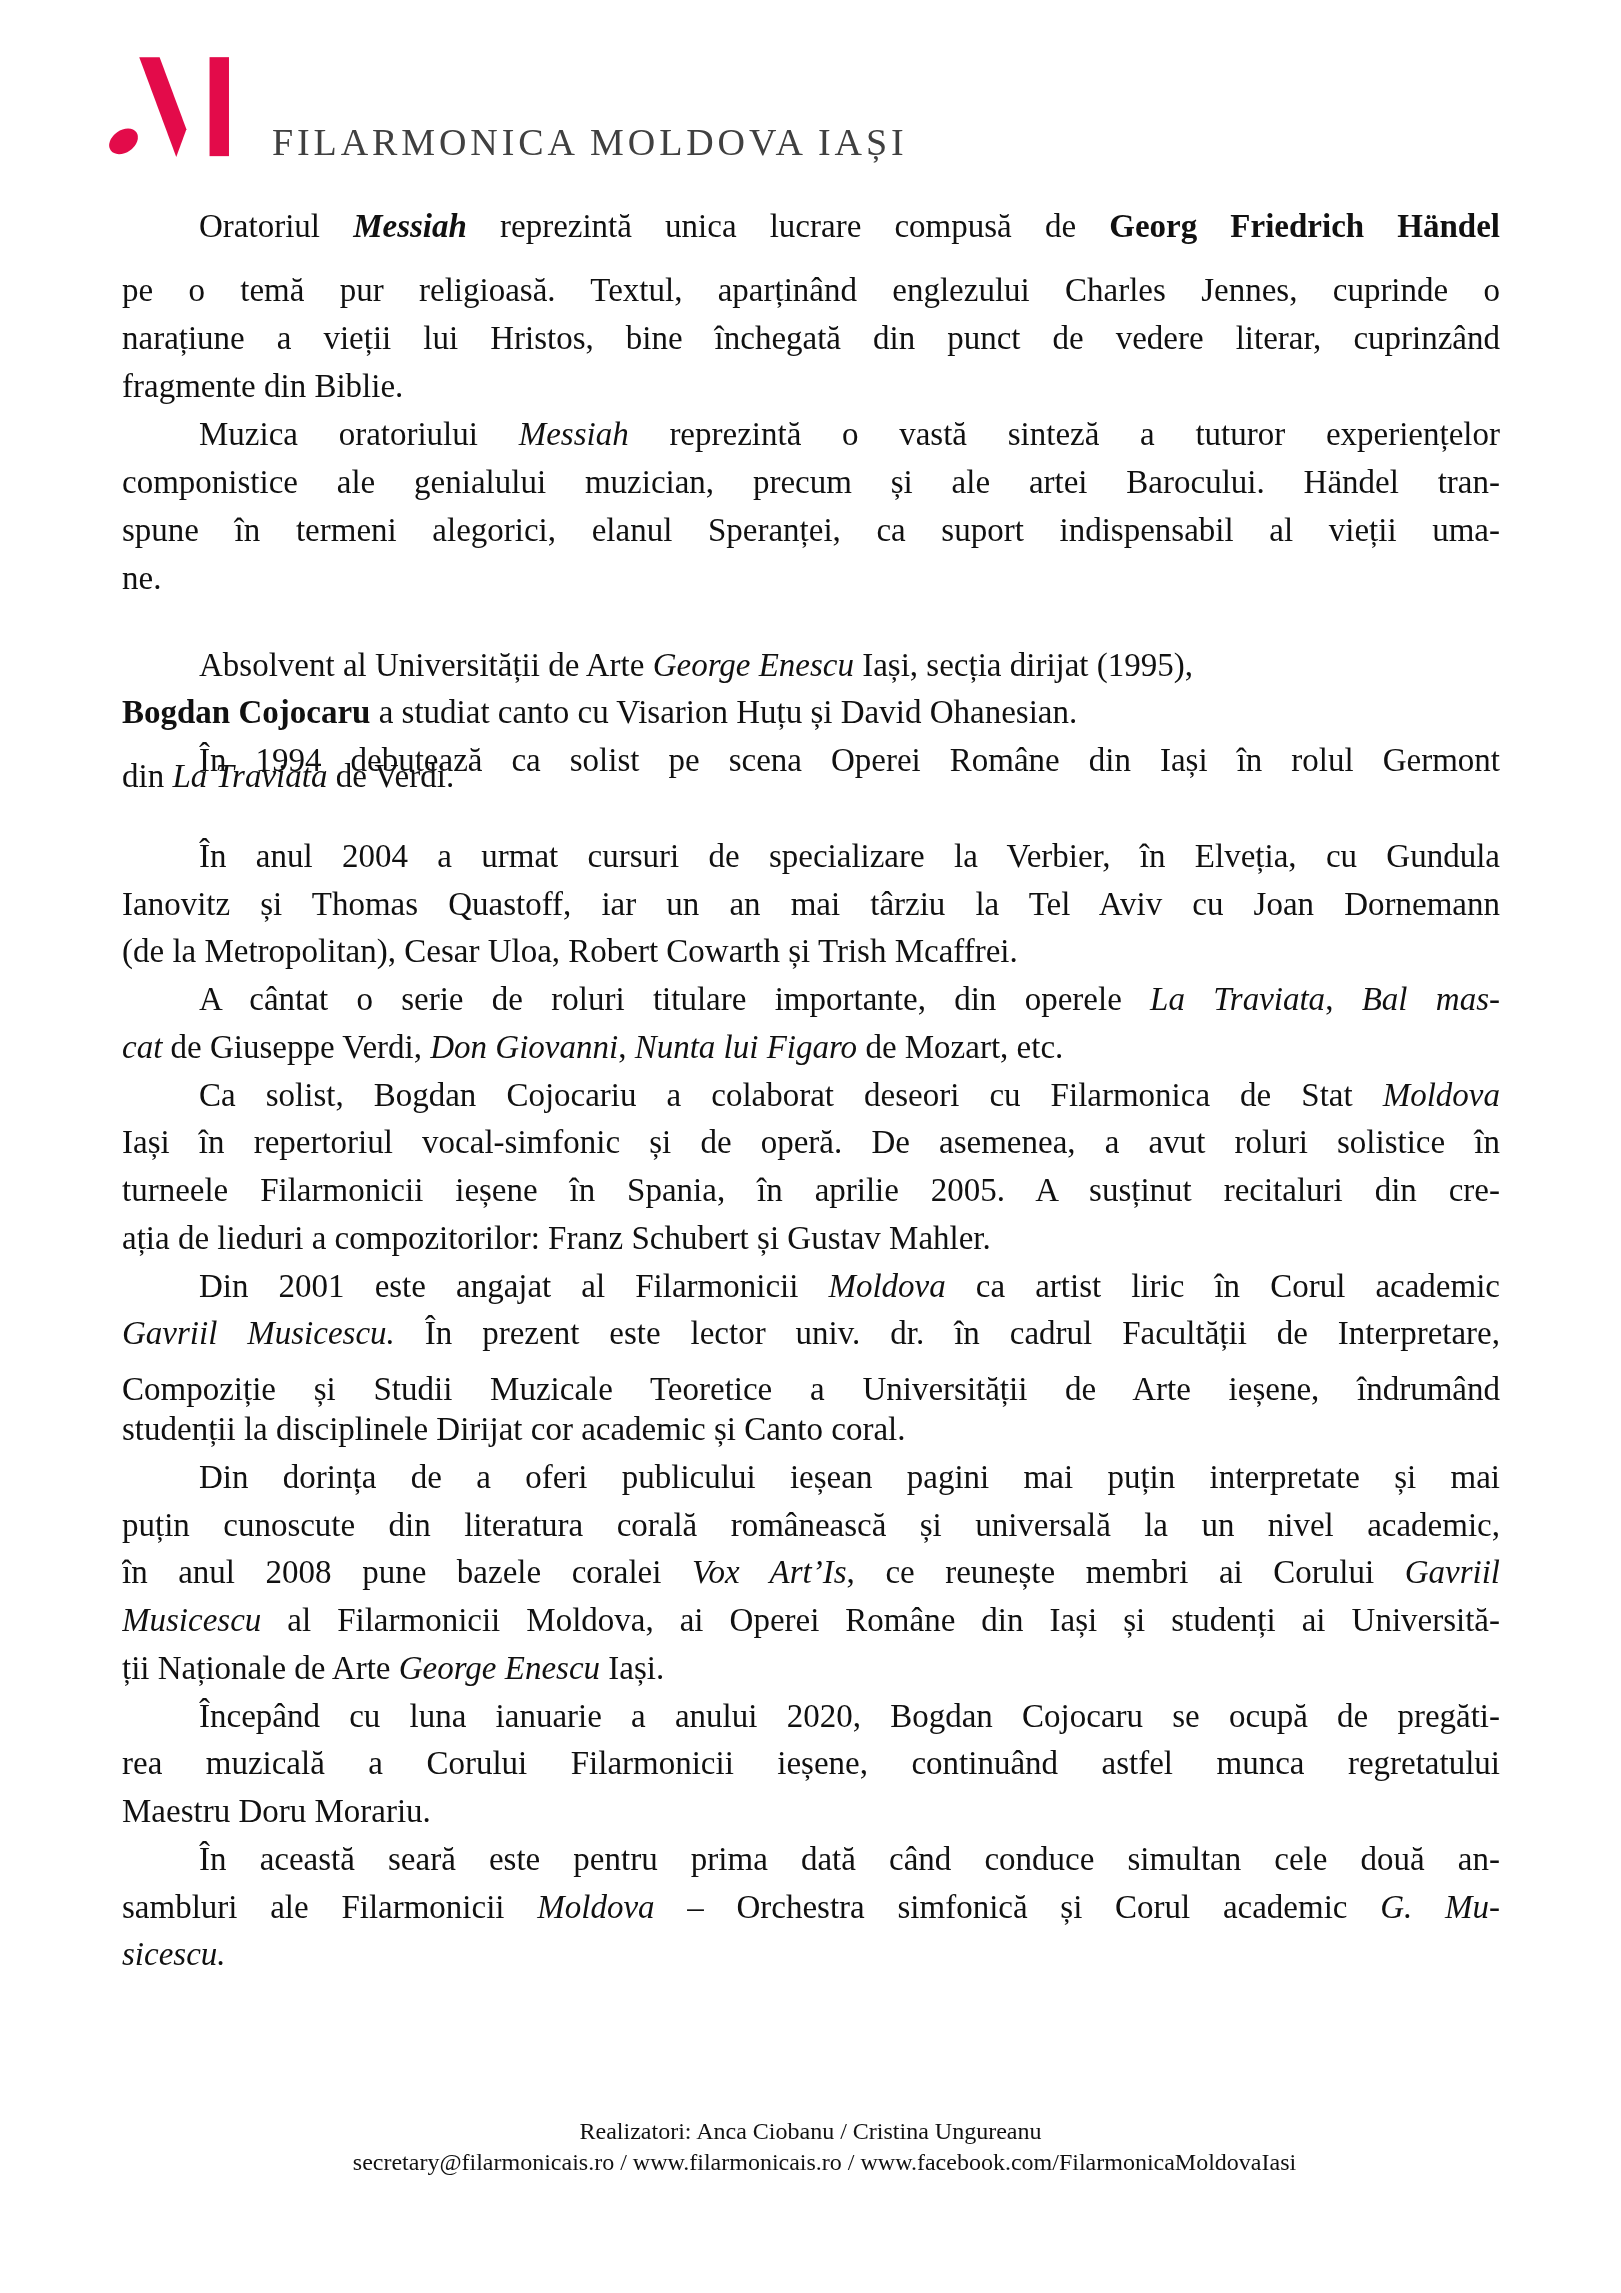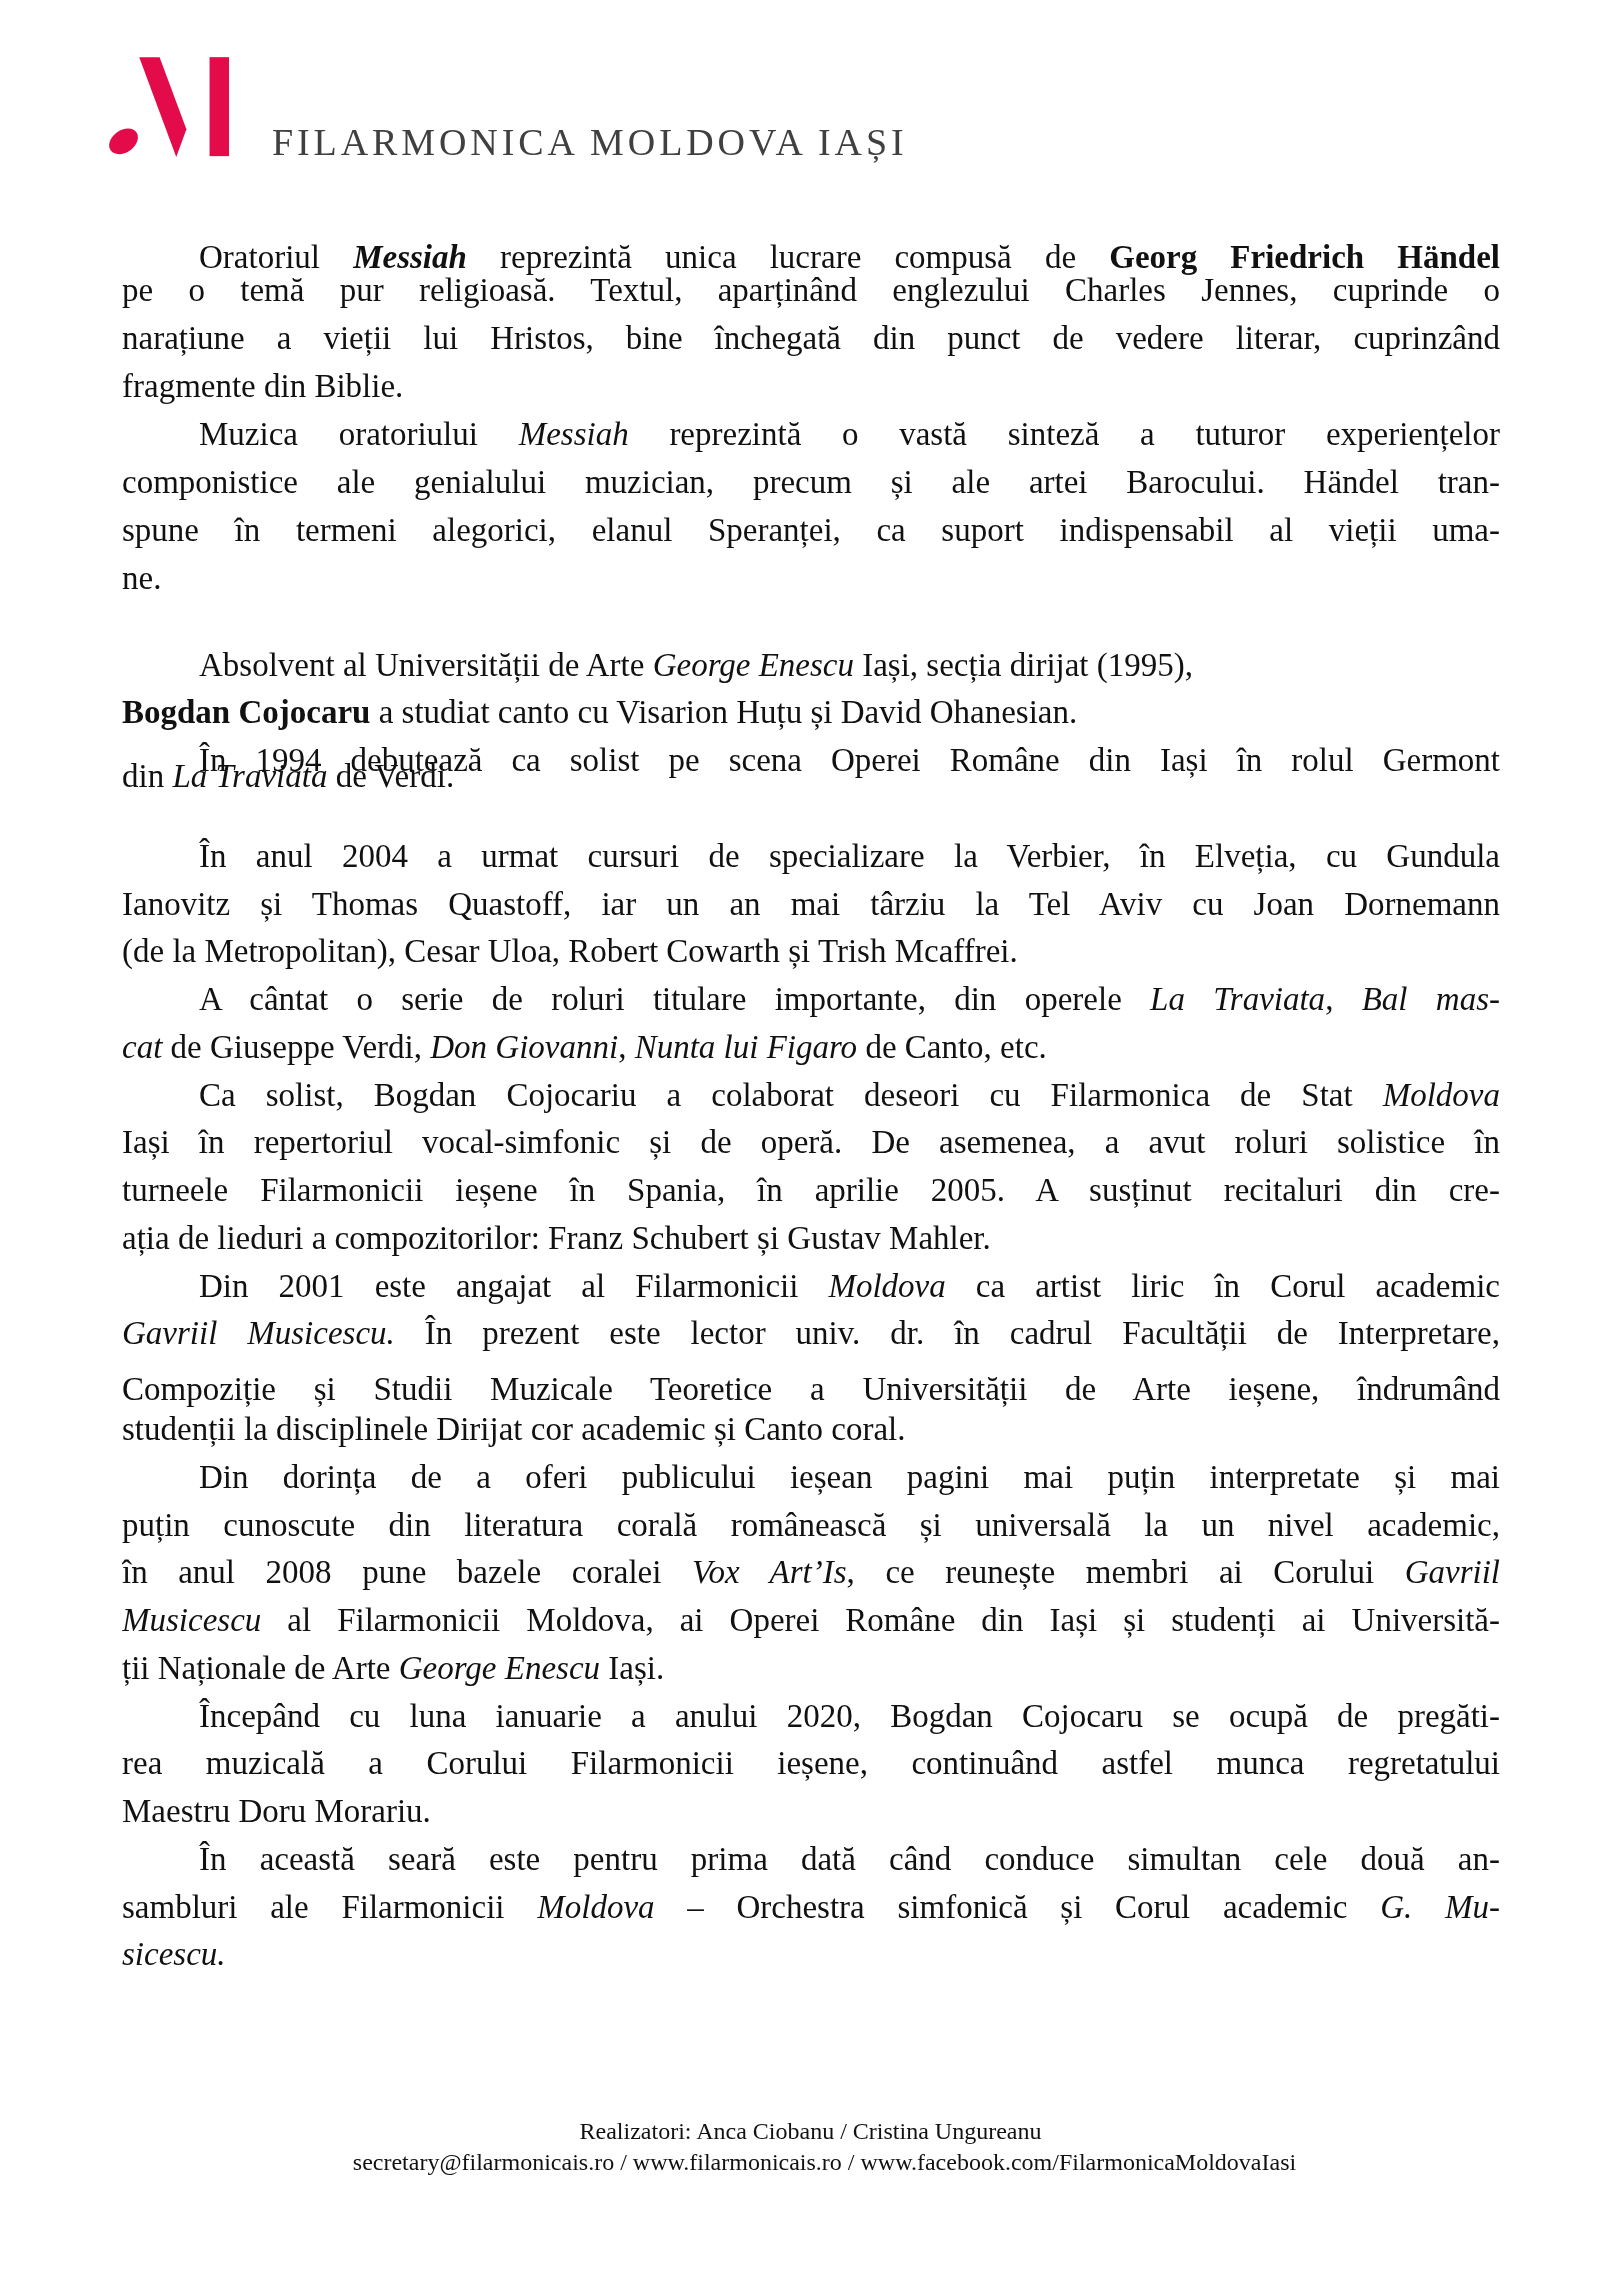--- a/index.html
+++ b/index.html
@@ -24,39 +24,39 @@
 <div class="logo">
   <svg width="148" height="125" viewBox="0 0 160 135" xmlns="http://www.w3.org/2000/svg">
     <ellipse cx="33" cy="103" rx="17" ry="12" transform="rotate(-35 33 103)" fill="#E30B4A"></ellipse>
     <polygon points="50,12 72,12 101,90 90,120" fill="#E30B4A"></polygon>
     <rect x="126" y="12" width="21" height="107" fill="#E30B4A"></rect>
   </svg>
 </div>
 <div class="brand">FILARMONICA MOLDOVA IAȘI</div>
 
 <div class="body" id="section1">
-    <div class="line indent" style="top: 237px;"><span>Oratoriul </span><b style="font-style: italic;">Messiah</b><span> reprezintă unica lucrare compusă de </span><b>Georg Friedrich Händel</b></div>
+    <div class="line indent" style="top: 206px;"><span>Oratoriul </span><b style="font-style: italic;">Messiah</b><span> reprezintă unica lucrare compusă de </span><b>Georg Friedrich Händel</b></div>
     <div class="line" style="top: 270px;"><span>pe o temă pur religioasă. Textul, aparținând englezului Charles Jennes, cuprinde o</span></div>
     <div class="line" style="top: 318px;"><span>narațiune a vieții lui Hristos, bine închegată din punct de vedere literar, cuprinzând</span></div>
     <div class="line last" style="top: 366px;"><span>fragmente din Biblie.</span></div>
     <div class="line indent" style="top: 414px; font-family: Liberation Serif, serif;"><span>Muzica oratoriului </span><i>Messiah</i><span> reprezintă o vastă sinteză a tuturor experiențelor</span></div>
     <div class="line" style="top: 462px;"><span>componistice ale genialului muzician, precum și ale artei Barocului. Händel tran-</span></div>
     <div class="line" style="top: 510px;"><span>spune în termeni alegorici, elanul Speranței, ca suport indispensabil al vieții uma-</span></div>
     <div class="line last" style="top: 558px;"><span>ne.</span></div>
   </div>
 <div class="body" id="section2">
     <div class="line indent last" style="top: 645px;"><span>Absolvent al Universității de Arte </span><i>George Enescu</i><span> Iași, secția dirijat (1995),</span></div>
     <div class="line last" style="top: 692px;"><b>Bogdan Cojocaru</b><span> a studiat canto cu Visarion Huțu și David Ohanesian.</span></div>
     <div class="line indent" style="top: 740px;"><span>În 1994 debutează ca solist pe scena Operei Române din Iași în rolul Germont</span></div>
     <div class="line last" style="top: 756px;"><span>din </span><i>La Traviata</i><span> de Verdi.</span></div>
     <div class="line indent" style="top: 836px;"><span>În anul 2004 a urmat cursuri de specializare la Verbier, în Elveția, cu Gundula</span></div>
     <div class="line" style="top: 884px;"><span>Ianovitz și Thomas Quastoff, iar un an mai târziu la Tel Aviv cu Joan Dornemann</span></div>
     <div class="line last" style="top: 931px;"><span>(de la Metropolitan), Cesar Uloa, Robert Cowarth și Trish Mcaffrei.</span></div>
     <div class="line indent" style="top: 979px;"><span>A cântat o serie de roluri titulare importante, din operele </span><i>La Traviata</i><span>, </span><i>Bal mas-</i></div>
-    <div class="line last" style="top: 1027px;"><i>cat</i><span> de Giuseppe Verdi, </span><i>Don Giovanni</i><span>, </span><i>Nunta lui Figaro</i><span> de Canto, etc.</span></div>
+    <div class="line last" style="top: 1027px;"><i>cat</i><span> de Giuseppe Verdi, </span><i>Don Giovanni</i><span>, </span><i>Nunta lui Figaro</i><span> de Mozart, etc.</span></div>
     <div class="line indent" style="top: 1075px;"><span>Ca solist, Bogdan Cojocariu a colaborat deseori cu Filarmonica de Stat </span><i>Moldova</i></div>
     <div class="line" style="top: 1122px;"><span>Iași în repertoriul vocal-simfonic și de operă. De asemenea, a avut roluri solistice în</span></div>
     <div class="line" style="top: 1170px;"><span>turneele Filarmonicii ieșene în Spania, în aprilie 2005. A susținut recitaluri din cre-</span></div>
     <div class="line last" style="top: 1218px;"><span>ația de lieduri a compozitorilor: Franz Schubert și Gustav Mahler.</span></div>
     <div class="line indent" style="top: 1266px;"><span>Din 2001 este angajat al Filarmonicii </span><i>Moldova</i><span> ca artist liric în Corul academic</span></div>
     <div class="line" style="top: 1313px;"><i>Gavriil Musicescu.</i><span> În prezent este lector univ. dr. în cadrul Facultății de Interpretare,</span></div>
     <div class="line" style="top: 1361px; margin-top: 8px;"><span>Compoziție și Studii Muzicale Teoretice a Universității de Arte ieșene, îndrumând</span></div>
     <div class="line last" style="top: 1409px;"><span>studenții la disciplinele Dirijat cor academic și Canto coral.</span></div>
     <div class="line indent" style="top: 1457px;"><span>Din dorința de a oferi publicului ieșean pagini mai puțin interpretate și mai</span></div>
     <div class="line" style="top: 1505px;"><span>puțin cunoscute din literatura corală românească și universală la un nivel academic,</span></div>

